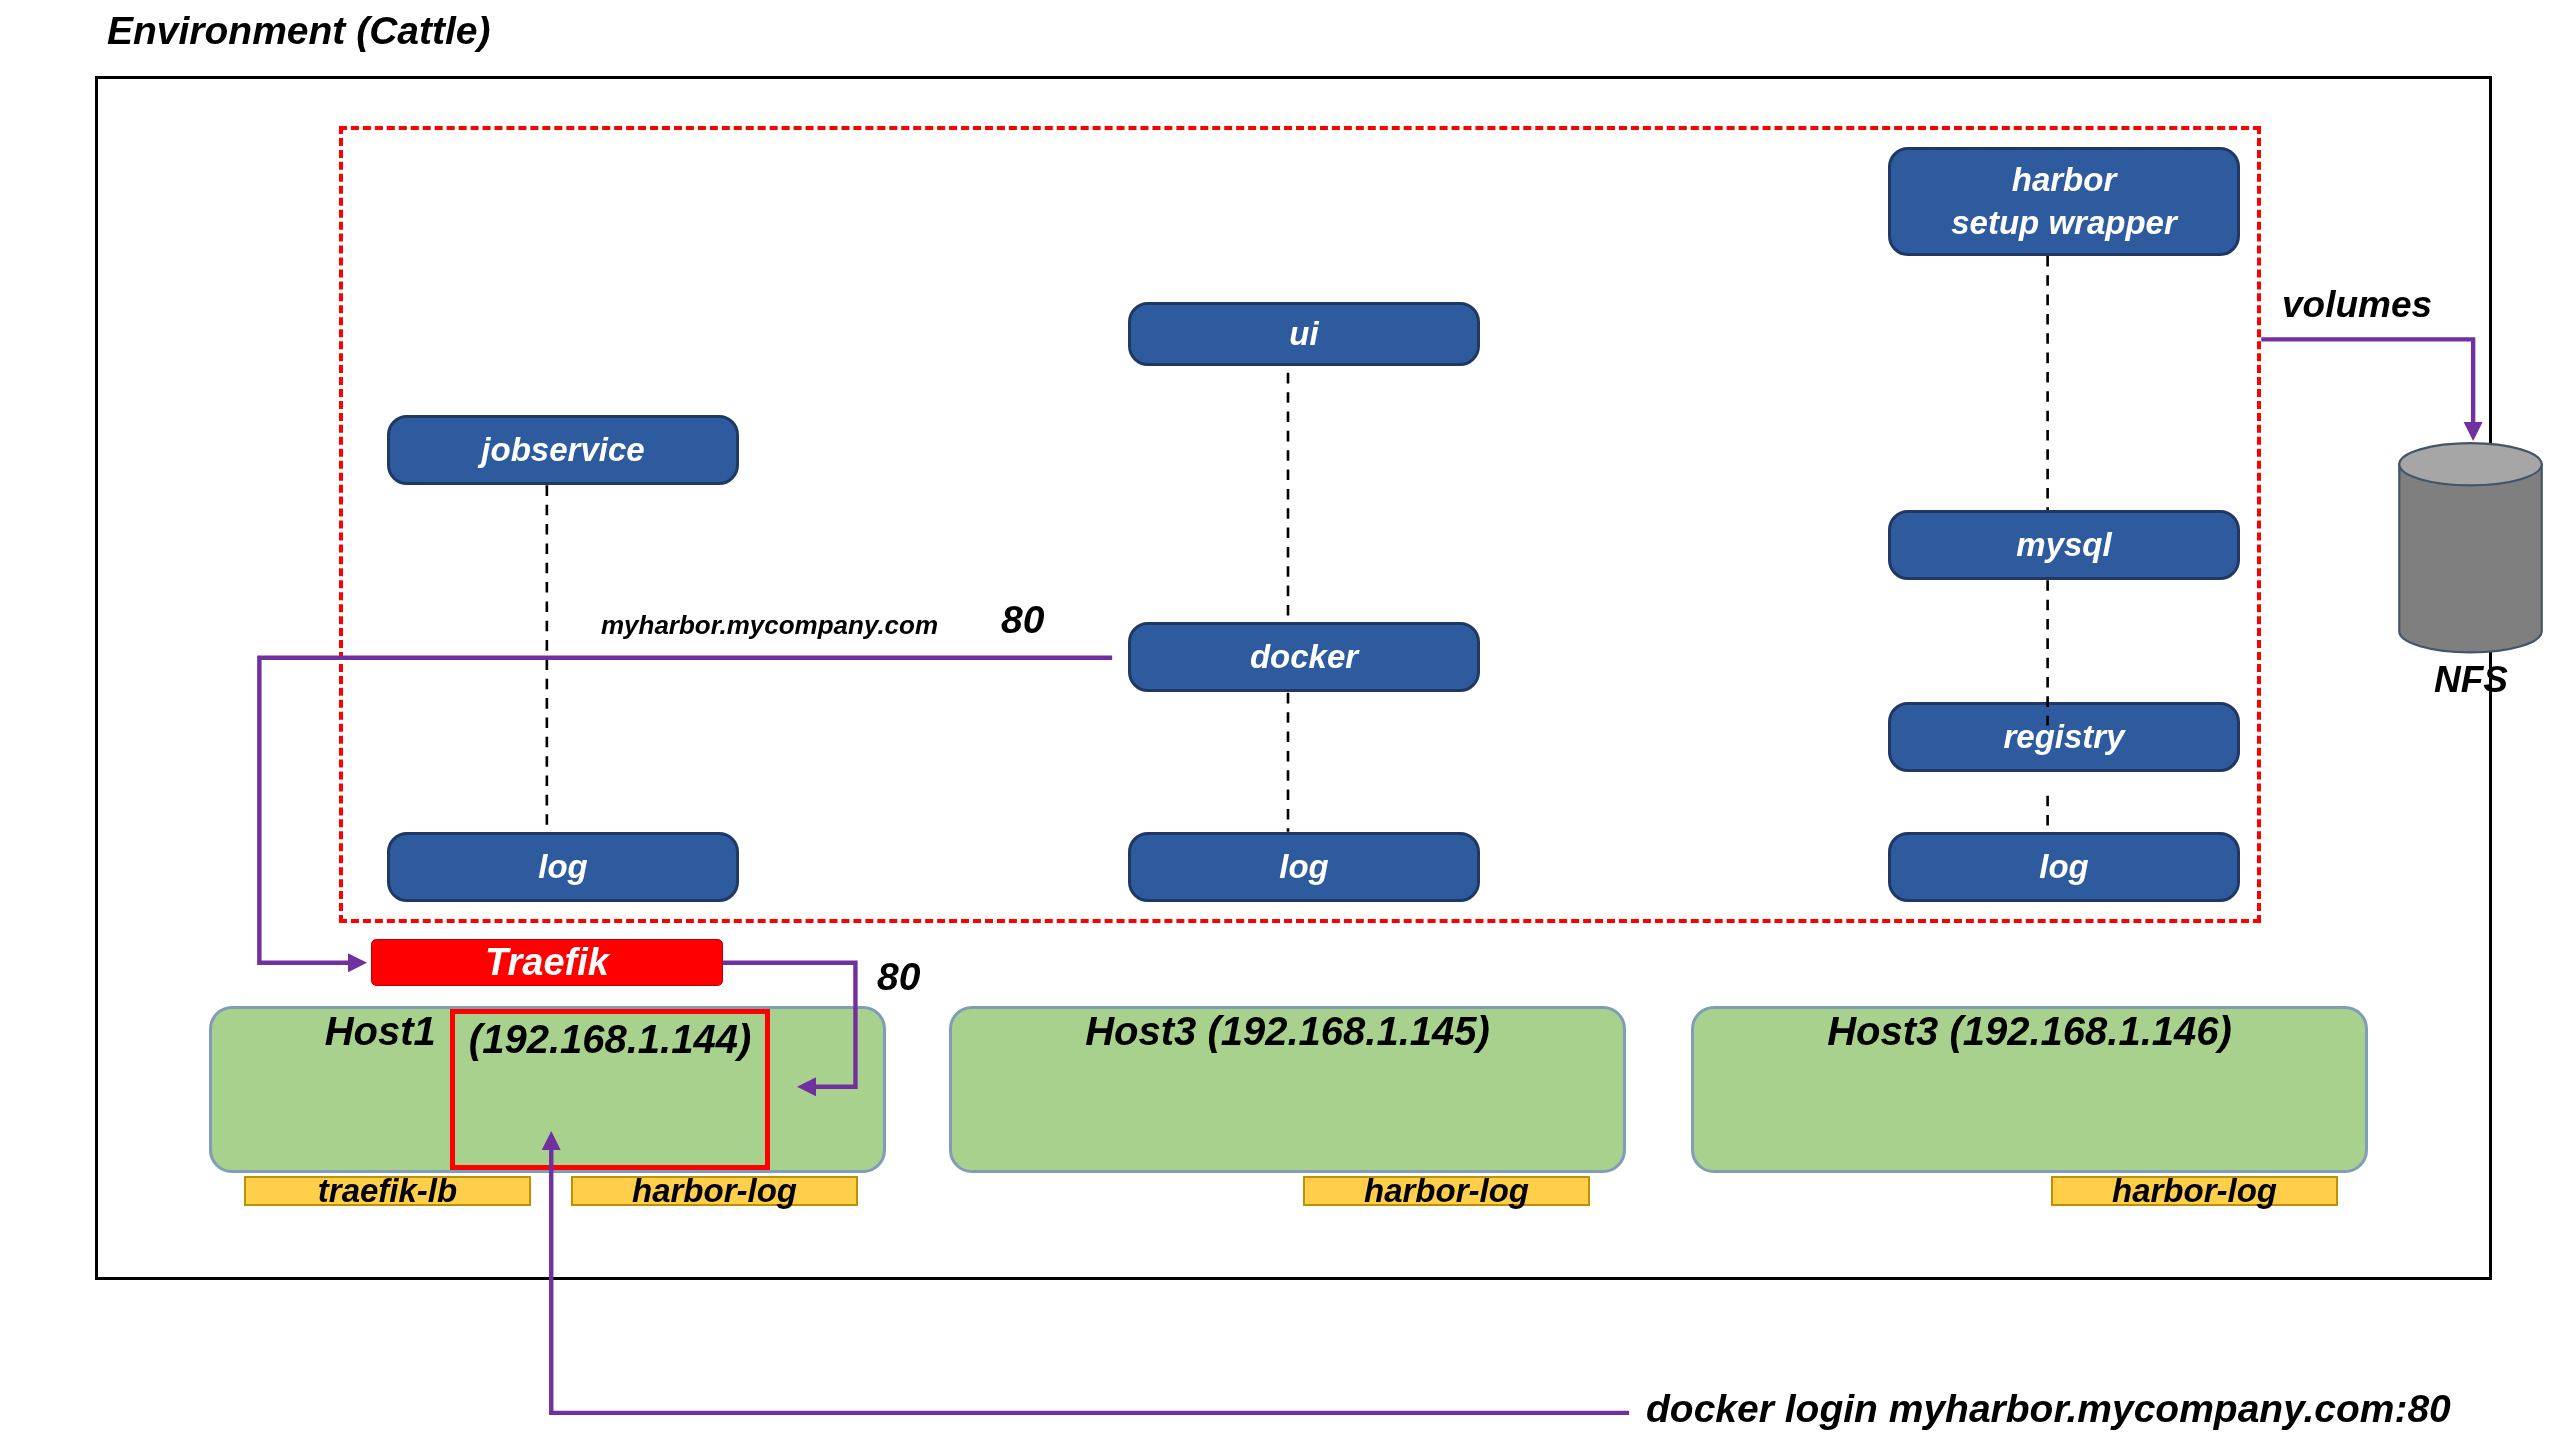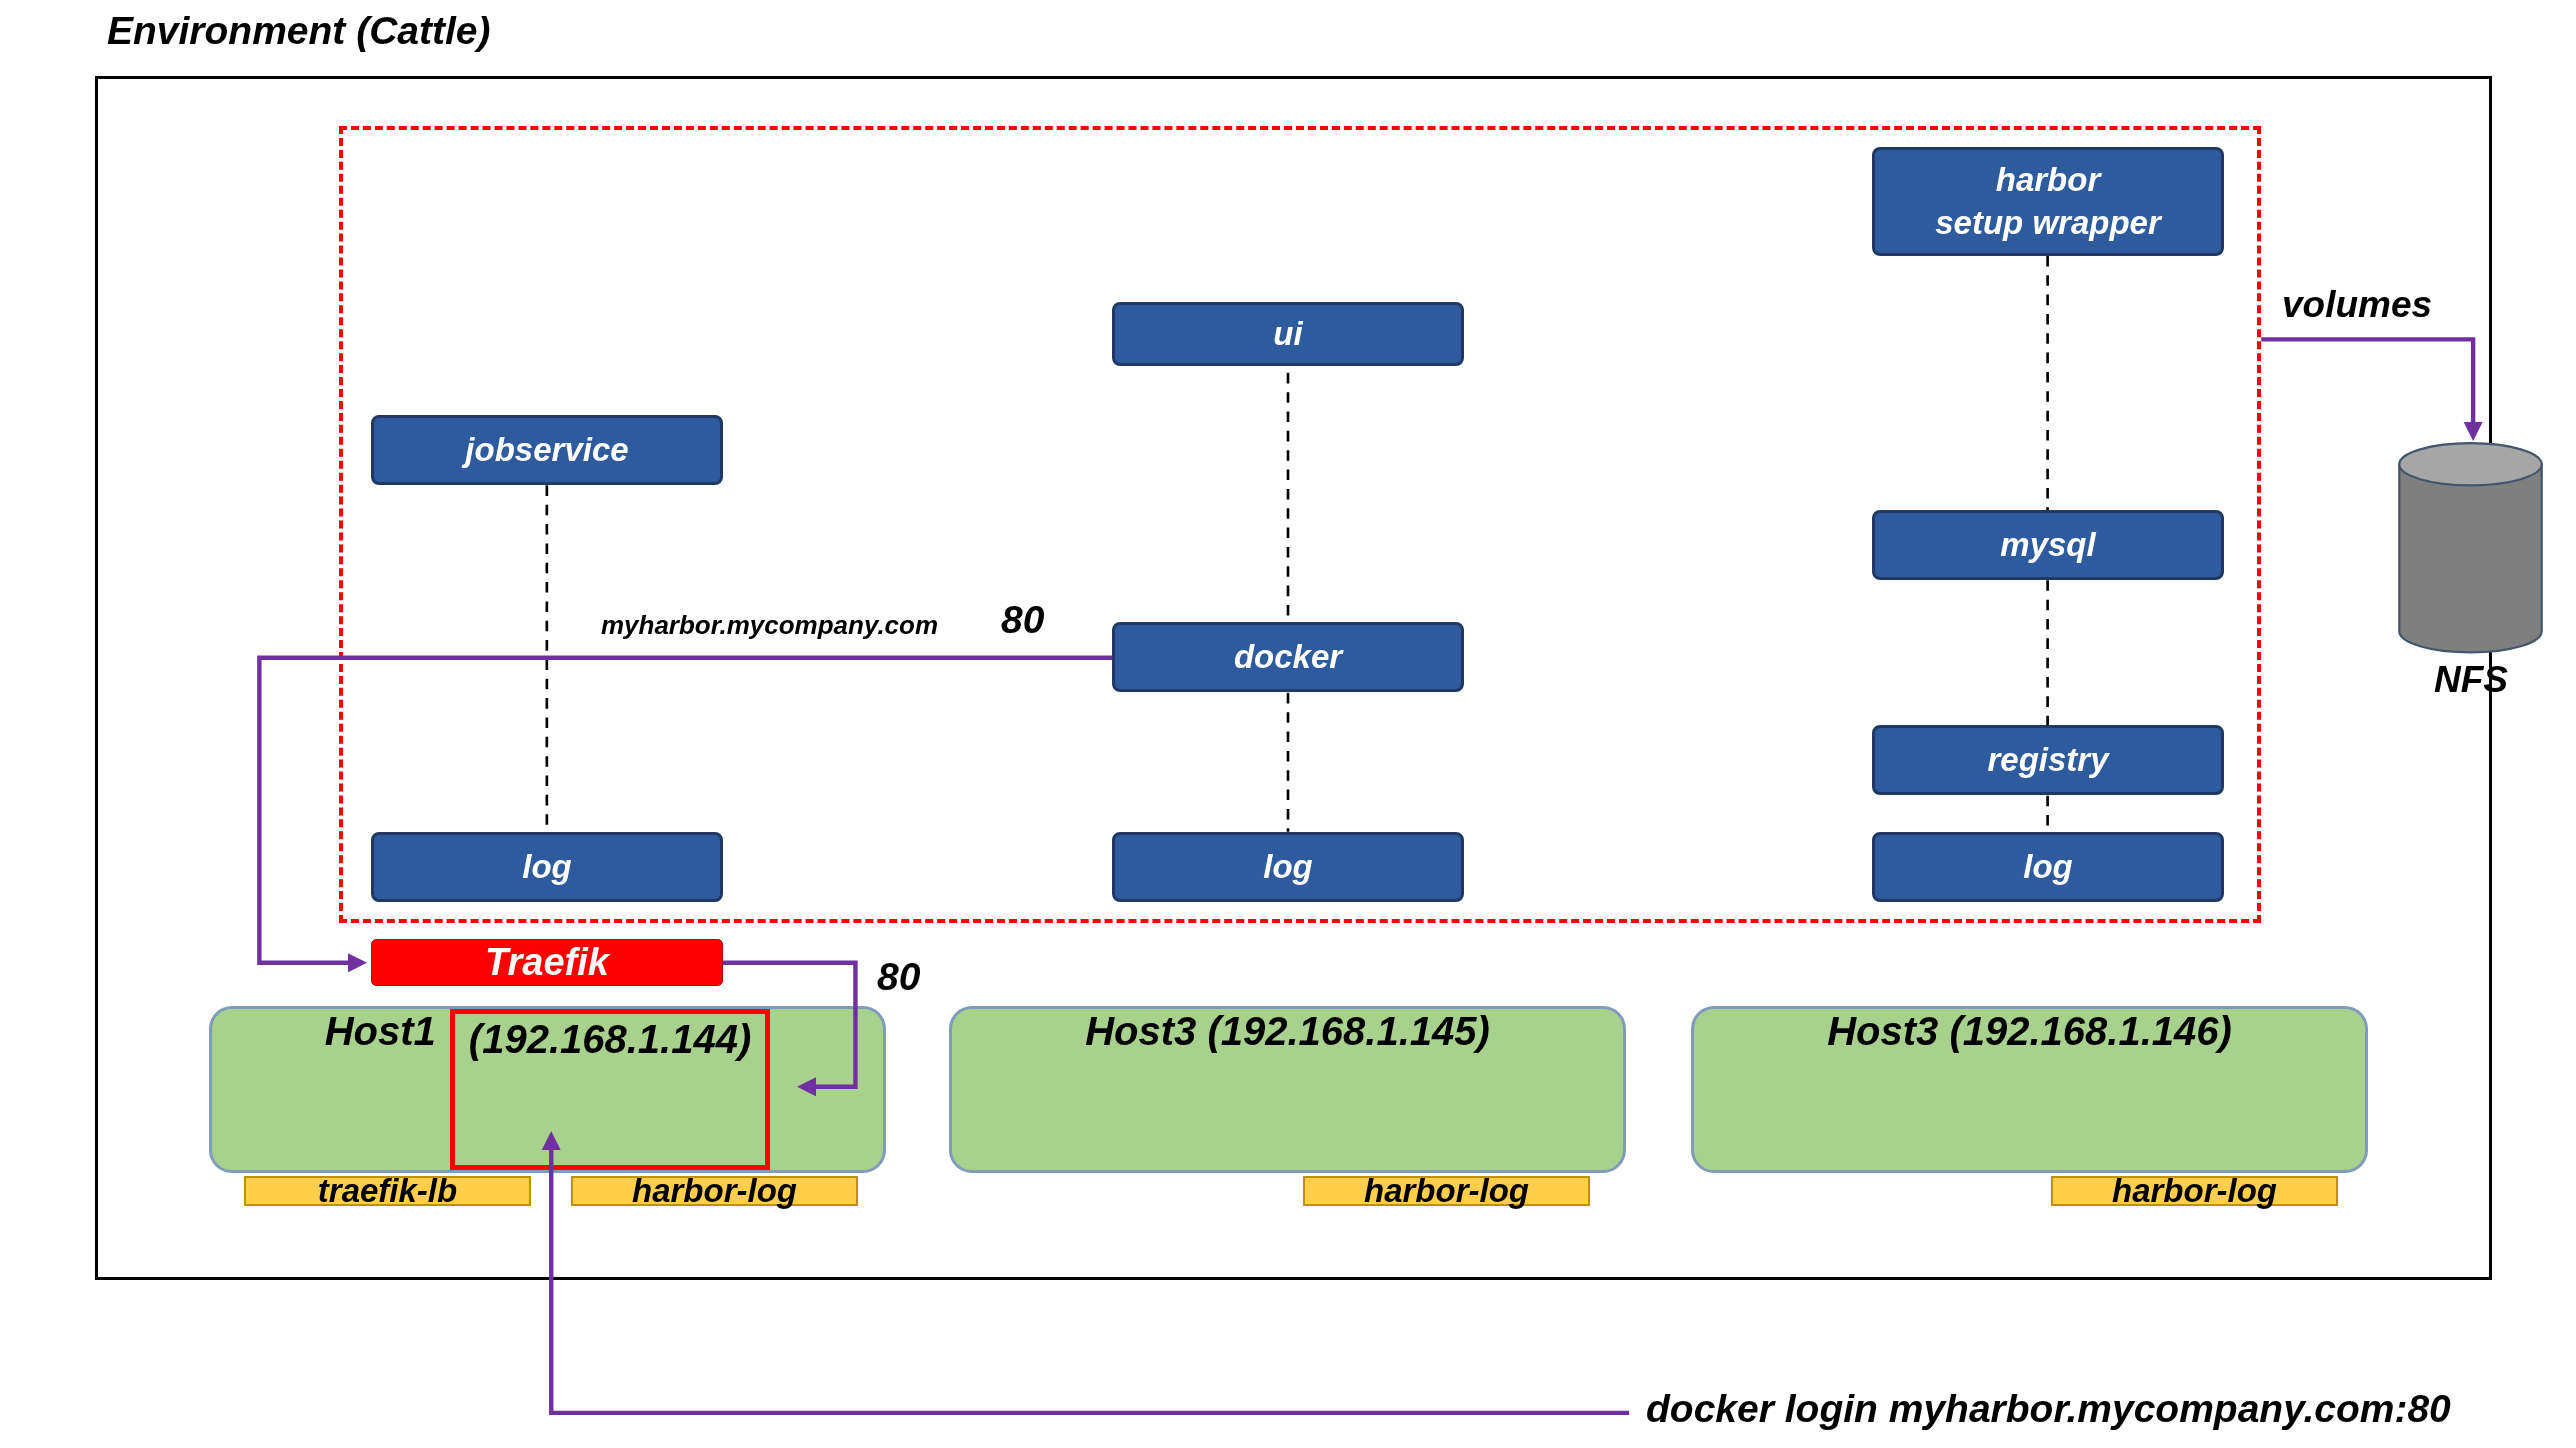--- a/index.html
+++ b/index.html
@@ -19,29 +19,29 @@
   }
 
   .stack-frame {
     position:absolute; left:339px; top:126px; width:1922px; height:797px;
     border:4.4px dashed var(--red, #ff0000);
   }
 
   .svc {
     position:absolute; display:flex; align-items:center; justify-content:center;
     background:var(--service-fill, #2e5b9e); border:3.5px solid var(--service-border, #1f3864);
-    border-radius:8px; color:#fff; font-size:33px; text-align:center;
-    white-space:pre-line; line-height:1.3; z-index:4;
+    border-radius:20px; color:#fff; font-size:33px; text-align:center;
+    white-space:pre-line; line-height:1.3; z-index:4;margin-left:16px;
   }
   .svc-hsw      { left:1872px; top:147px; width:352px; height:109px; }
   .svc-ui       { left:1112px; top:302px; width:352px; height:64px; }
   .svc-jobservice{ left:371px;  top:415px; width:352px; height:70px; }
   .svc-mysql    { left:1872px; top:510px; width:352px; height:70px; }
   .svc-proxy    { left:1112px; top:622px; width:352px; height:70px; }
-  .svc-registry { left:1872px; top:725px; width:352px; height:70px; }
+  .svc-registry { left:1872px; top:702px; width:352px; height:70px; }
   .svc-log1     { left:371px;  top:832px; width:352px; height:70px; }
   .svc-log2     { left:1112px; top:832px; width:352px; height:70px; }
   .svc-log3     { left:1872px; top:832px; width:352px; height:70px; }
 
   .traefik {
     position:absolute; left:371px; top:939px; width:352px; height:47px;
     background:var(--red, #ff0000); border:1.8px solid #c00000; border-radius:5.3px;
     display:flex; align-items:center; justify-content:center;
     color:#fff; font-size:38px; z-index:5;
   }

